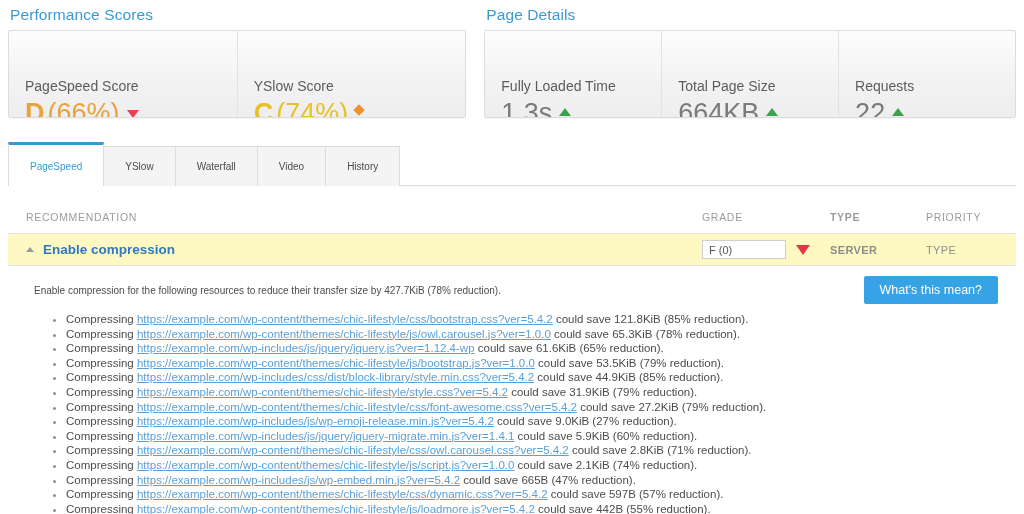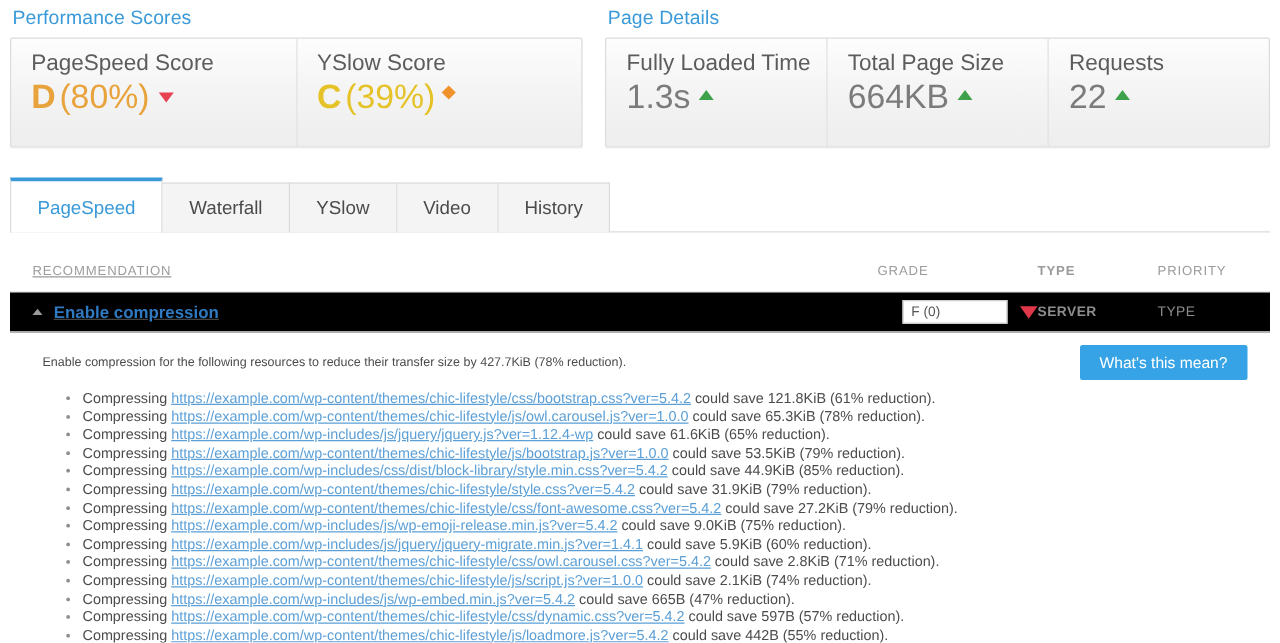--- a/index.html
+++ b/index.html
@@ -47,24 +47,25 @@
   }
   .metric {
     flex: 1 1 0;
     padding: 11px 0 0 16px;
     box-sizing: border-box;
     border-left: 1px solid #e2e2e2;
     position: relative;
   }
   .metric:first-child { border-left: none; }
   .metric-label {
-    font-size: 18px;
+    font-size: 14px;
     color: #5c5c5c;
     line-height: 16px;
     white-space: nowrap;
+    margin-top: 36px;
   }
   .metric-value {
     margin-top: 1px;
     font-size: 27px;
     line-height: 36px;
     color: #7b7b7b;
     font-weight: normal;
     white-space: nowrap;
     display: flex;
     align-items: baseline;
@@ -110,21 +111,21 @@
   .tabs {
     display: flex;
     align-items: flex-end;
     position: relative;
     z-index: 2;
   }
   .tab {
     padding: 0 21px;
     height: 40px;
     line-height: 40px;
-    font-size: 15px;
+    font-size: 10px;
     color: #4b4b4b;
     background: #f4f4f4;
     border: 1px solid #dcdcdc;
     border-bottom: none;
     border-left: none;
     box-sizing: border-box;
     white-space: nowrap;
     cursor: pointer;
   }
   .tab:first-child { border-left: 1px solid #dcdcdc; }
@@ -154,32 +155,32 @@
     box-sizing: border-box;
     border-bottom: 1px solid #e3e3e3;
     margin: 14px 8px 0 8px;
   }
   .th {
     font-size: 10.5px;
     letter-spacing: .7px;
     color: #9b9b9b;
     text-transform: uppercase;
   }
-  .col-rec   { flex: 1 1 auto; text-decoration: underline; }
+  .col-rec   { flex: 1 1 auto; }
   .col-grade { width: 128px; flex: none; }
   .col-type  { width: 96px;  flex: none; font-weight: bold; }
   .col-prio  { width: 72px;  flex: none; }
 
   .rec-row {
     display: flex;
     align-items: center;
     height: 32px;
     padding: 0 18px;
     box-sizing: border-box;
-    background: #000000;
+    background: #fef9c3;
     border-bottom: 1px solid #e3e3e3;
     margin: 0 8px;
   }
   .rec-title-cell { display: flex; align-items: center; }
   .caret-up {
     width: 0; height: 0;
     border-left: 4px solid transparent;
     border-right: 4px solid transparent;
     border-bottom: 5px solid #9a9a9a;
     margin-right: 9px;
@@ -195,21 +196,20 @@
     width: 84px;
     height: 19px;
     line-height: 19px;
     background: #ffffff;
     border: 1px solid #cfcfcf;
     font-size: 11px;
     color: #555;
     padding-left: 6px;
     box-sizing: border-box;
     vertical-align: middle;
-    margin-left: 20px;
   }
   .grade-cell { display: flex; align-items: center; }
   .grade-arrow {
     margin-left: 10px;
     width: 0; height: 0;
     border-left: 7px solid transparent;
     border-right: 7px solid transparent;
     border-top: 10px solid #e0384a;
   }
   .cell-txt { font-size: 11px; color: #8d8d8d; letter-spacing: .4px; }
@@ -265,30 +265,30 @@
   <div class="summary">
 
     <div class="panel-perf">
       <div class="panel-title">Performance Scores</div>
       <div class="card-row">
 
         <div class="metric">
           <div class="metric-label">PageSpeed Score</div>
           <div class="metric-value grade-D">
             <span class="grade-letter">D</span>
-            <span class="grade-pct">(80%)</span>
+            <span class="grade-pct">(66%)</span>
             <span class="ind ind-down-red"></span>
           </div>
         </div>
 
         <div class="metric">
           <div class="metric-label">YSlow Score</div>
           <div class="metric-value grade-C">
             <span class="grade-letter">C</span>
-            <span class="grade-pct">(39%)</span>
+            <span class="grade-pct">(74%)</span>
             <span class="ind ind-diamond-orange"></span>
           </div>
         </div>
 
       </div>
     </div>
 
     <div class="panel-page">
       <div class="panel-title">Page Details</div>
       <div class="card-row">
@@ -317,22 +317,22 @@
           </div>
         </div>
 
       </div>
     </div>
   </div>
 
   <div class="tabs-wrap">
     <div class="tabs">
       <div class="tab active">PageSpeed</div>
+      <div class="tab">YSlow</div>
       <div class="tab">Waterfall</div>
-      <div class="tab">YSlow</div>
       <div class="tab">Video</div>
       <div class="tab">History</div>
     </div>
     <div class="tabs-underline"></div>
   </div>
 
   <div class="table-head">
     <div class="th col-rec">RECOMMENDATION</div>
     <div class="th col-grade">GRADE</div>
     <div class="th col-type">TYPE</div>
@@ -349,28 +349,28 @@
       <span class="grade-arrow"></span>
     </div>
     <div class="cell-txt col-type">SERVER</div>
     <div class="cell-txt col-prio">TYPE</div>
   </div>
 
   <div class="detail">
     <div class="detail-lead">Enable compression for the following resources to reduce their transfer size by 427.7KiB (78% reduction).</div>
     <button class="btn-what">What's this mean?</button>
     <ul class="res-list">
-        <li><span>Compressing </span><a href="#">https://example.com/wp-content/themes/chic-lifestyle/css/bootstrap.css?ver=5.4.2</a><span> could save 121.8KiB (61% reduction).</span></li>
+        <li><span>Compressing </span><a href="#">https://example.com/wp-content/themes/chic-lifestyle/css/bootstrap.css?ver=5.4.2</a><span> could save 121.8KiB (85% reduction).</span></li>
         <li><span>Compressing </span><a href="#">https://example.com/wp-content/themes/chic-lifestyle/js/owl.carousel.js?ver=1.0.0</a><span> could save 65.3KiB (78% reduction).</span></li>
         <li><span>Compressing </span><a href="#">https://example.com/wp-includes/js/jquery/jquery.js?ver=1.12.4-wp</a><span> could save 61.6KiB (65% reduction).</span></li>
         <li><span>Compressing </span><a href="#">https://example.com/wp-content/themes/chic-lifestyle/js/bootstrap.js?ver=1.0.0</a><span> could save 53.5KiB (79% reduction).</span></li>
         <li><span>Compressing </span><a href="#">https://example.com/wp-includes/css/dist/block-library/style.min.css?ver=5.4.2</a><span> could save 44.9KiB (85% reduction).</span></li>
         <li><span>Compressing </span><a href="#">https://example.com/wp-content/themes/chic-lifestyle/style.css?ver=5.4.2</a><span> could save 31.9KiB (79% reduction).</span></li>
         <li><span>Compressing </span><a href="#">https://example.com/wp-content/themes/chic-lifestyle/css/font-awesome.css?ver=5.4.2</a><span> could save 27.2KiB (79% reduction).</span></li>
-        <li><span>Compressing </span><a href="#">https://example.com/wp-includes/js/wp-emoji-release.min.js?ver=5.4.2</a><span> could save 9.0KiB (75% reduction).</span></li>
+        <li><span>Compressing </span><a href="#">https://example.com/wp-includes/js/wp-emoji-release.min.js?ver=5.4.2</a><span> could save 9.0KiB (27% reduction).</span></li>
         <li><span>Compressing </span><a href="#">https://example.com/wp-includes/js/jquery/jquery-migrate.min.js?ver=1.4.1</a><span> could save 5.9KiB (60% reduction).</span></li>
         <li><span>Compressing </span><a href="#">https://example.com/wp-content/themes/chic-lifestyle/css/owl.carousel.css?ver=5.4.2</a><span> could save 2.8KiB (71% reduction).</span></li>
         <li><span>Compressing </span><a href="#">https://example.com/wp-content/themes/chic-lifestyle/js/script.js?ver=1.0.0</a><span> could save 2.1KiB (74% reduction).</span></li>
         <li><span>Compressing </span><a href="#">https://example.com/wp-includes/js/wp-embed.min.js?ver=5.4.2</a><span> could save 665B (47% reduction).</span></li>
         <li><span>Compressing </span><a href="#">https://example.com/wp-content/themes/chic-lifestyle/css/dynamic.css?ver=5.4.2</a><span> could save 597B (57% reduction).</span></li>
         <li><span>Compressing </span><a href="#">https://example.com/wp-content/themes/chic-lifestyle/js/loadmore.js?ver=5.4.2</a><span> could save 442B (55% reduction).</span></li>
       </ul>
   </div>
 
 </div>

